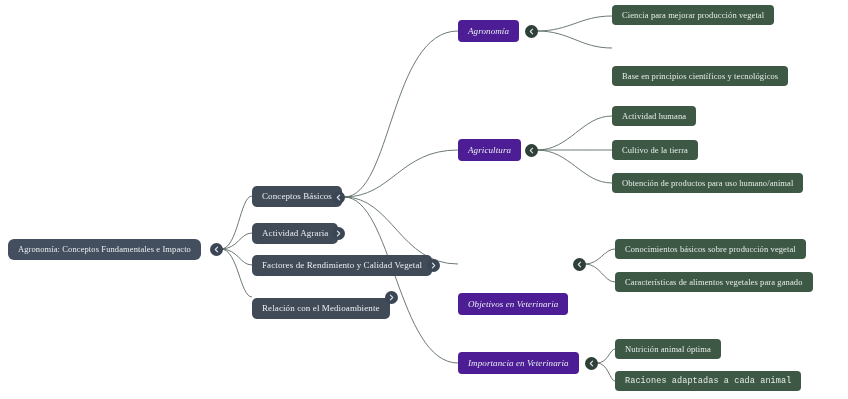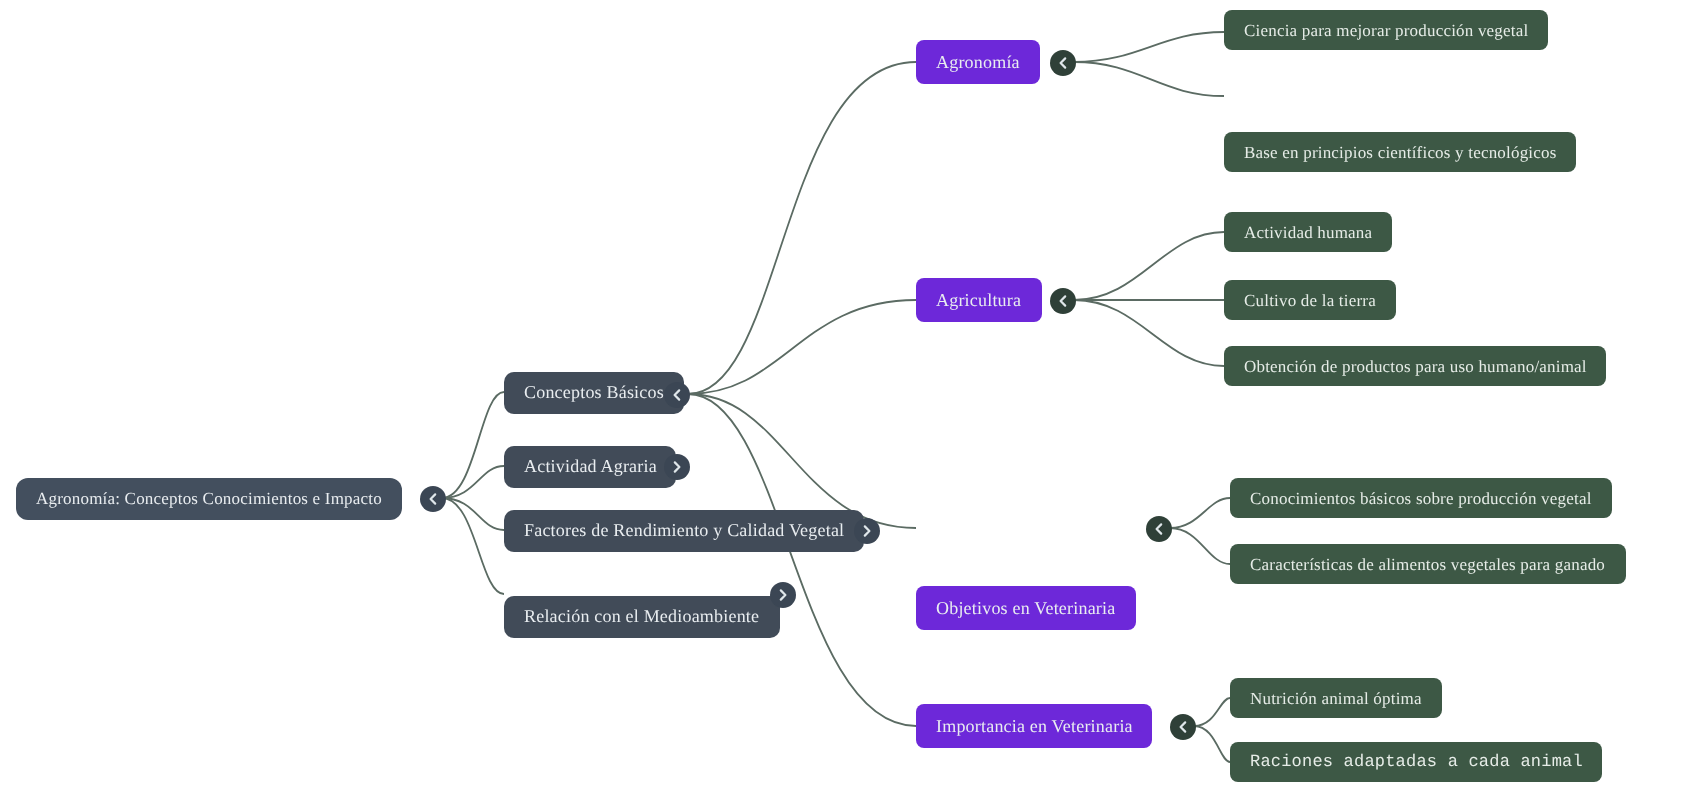--- a/index.html
+++ b/index.html
@@ -40,24 +40,25 @@
     font-size: 8.5px;
     height: 21px;
     border-radius: 6px;
   }
   .lvl-2 {
     background: #414b58;
     font-size: 9px;
     height: 21px;
   }
   .lvl-3 {
-    background: #6d28d9;
+    background: #4c1d95;
     font-size: 9px;
     height: 22px;
     border-radius: 4px;
+    font-style: italic;
   }
   .lvl-4 {
     background: #3d5845;
     font-size: 8.5px;
     height: 20px;
     border-radius: 4px;
     color: #e6ece7;
   }
   .toggle {
     position: absolute;
@@ -104,21 +105,21 @@
 
       <path d="M585,264 C600,264 604,249 615,249"></path>
       <path d="M585,264 C600,264 604,282 615,282"></path>
 
       <path d="M597,363 C608,363 610,349 615,349"></path>
       <path d="M597,363 C608,363 610,381 615,381"></path>
     </g>
   </svg>
 
   <div class="node lvl-root" style="left:8px; top:239px;">
-    <span>Agronomía: Conceptos Conocimientos e Impacto</span>
+    <span>Agronomía: Conceptos Fundamentales e Impacto</span>
   </div>
   <div class="toggle" style="left:210px; top:243px;">
     <svg width="7" height="7" viewBox="0 0 7 7">
       <path d="M4.6 1.2 L2.3 3.5 L4.6 5.8" fill="none" stroke="#dfe6ea" stroke-width="1.1" stroke-linecap="round" stroke-linejoin="round"></path>
     </svg>
   </div>
 
   <div class="node lvl-2" style="left:252px; top:186px;">
     <span>Conceptos Básicos</span>
   </div>

